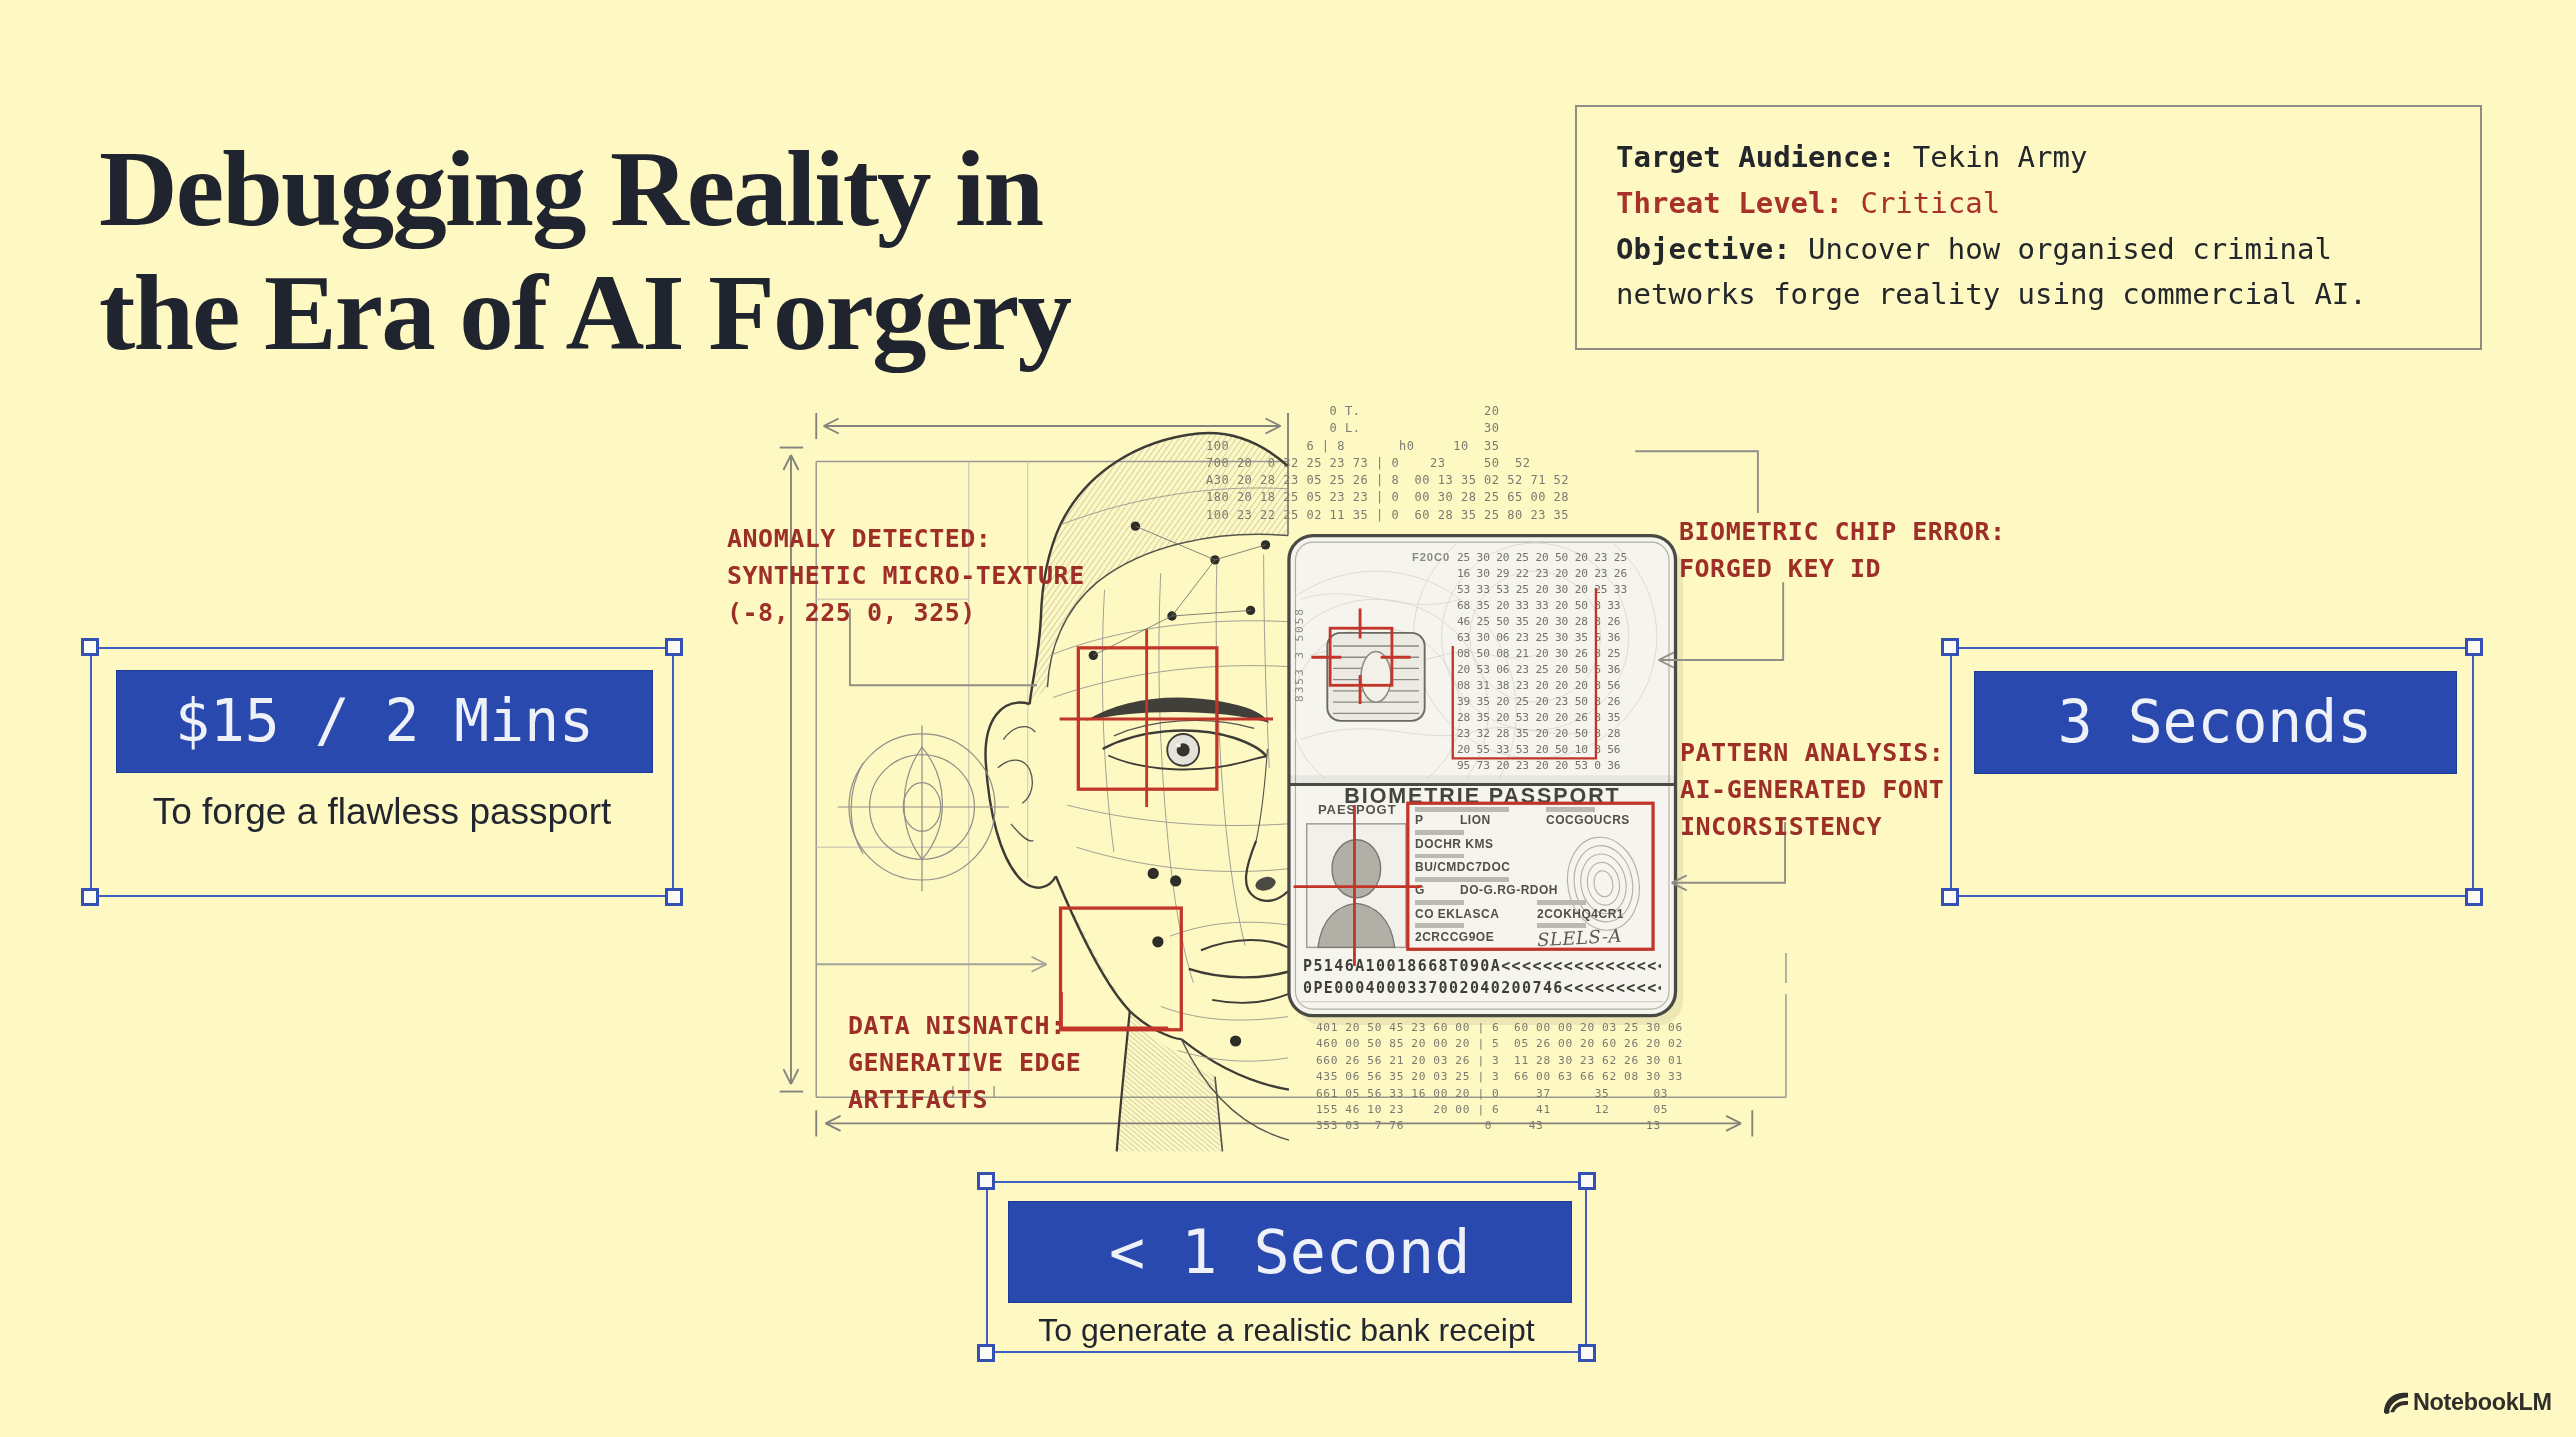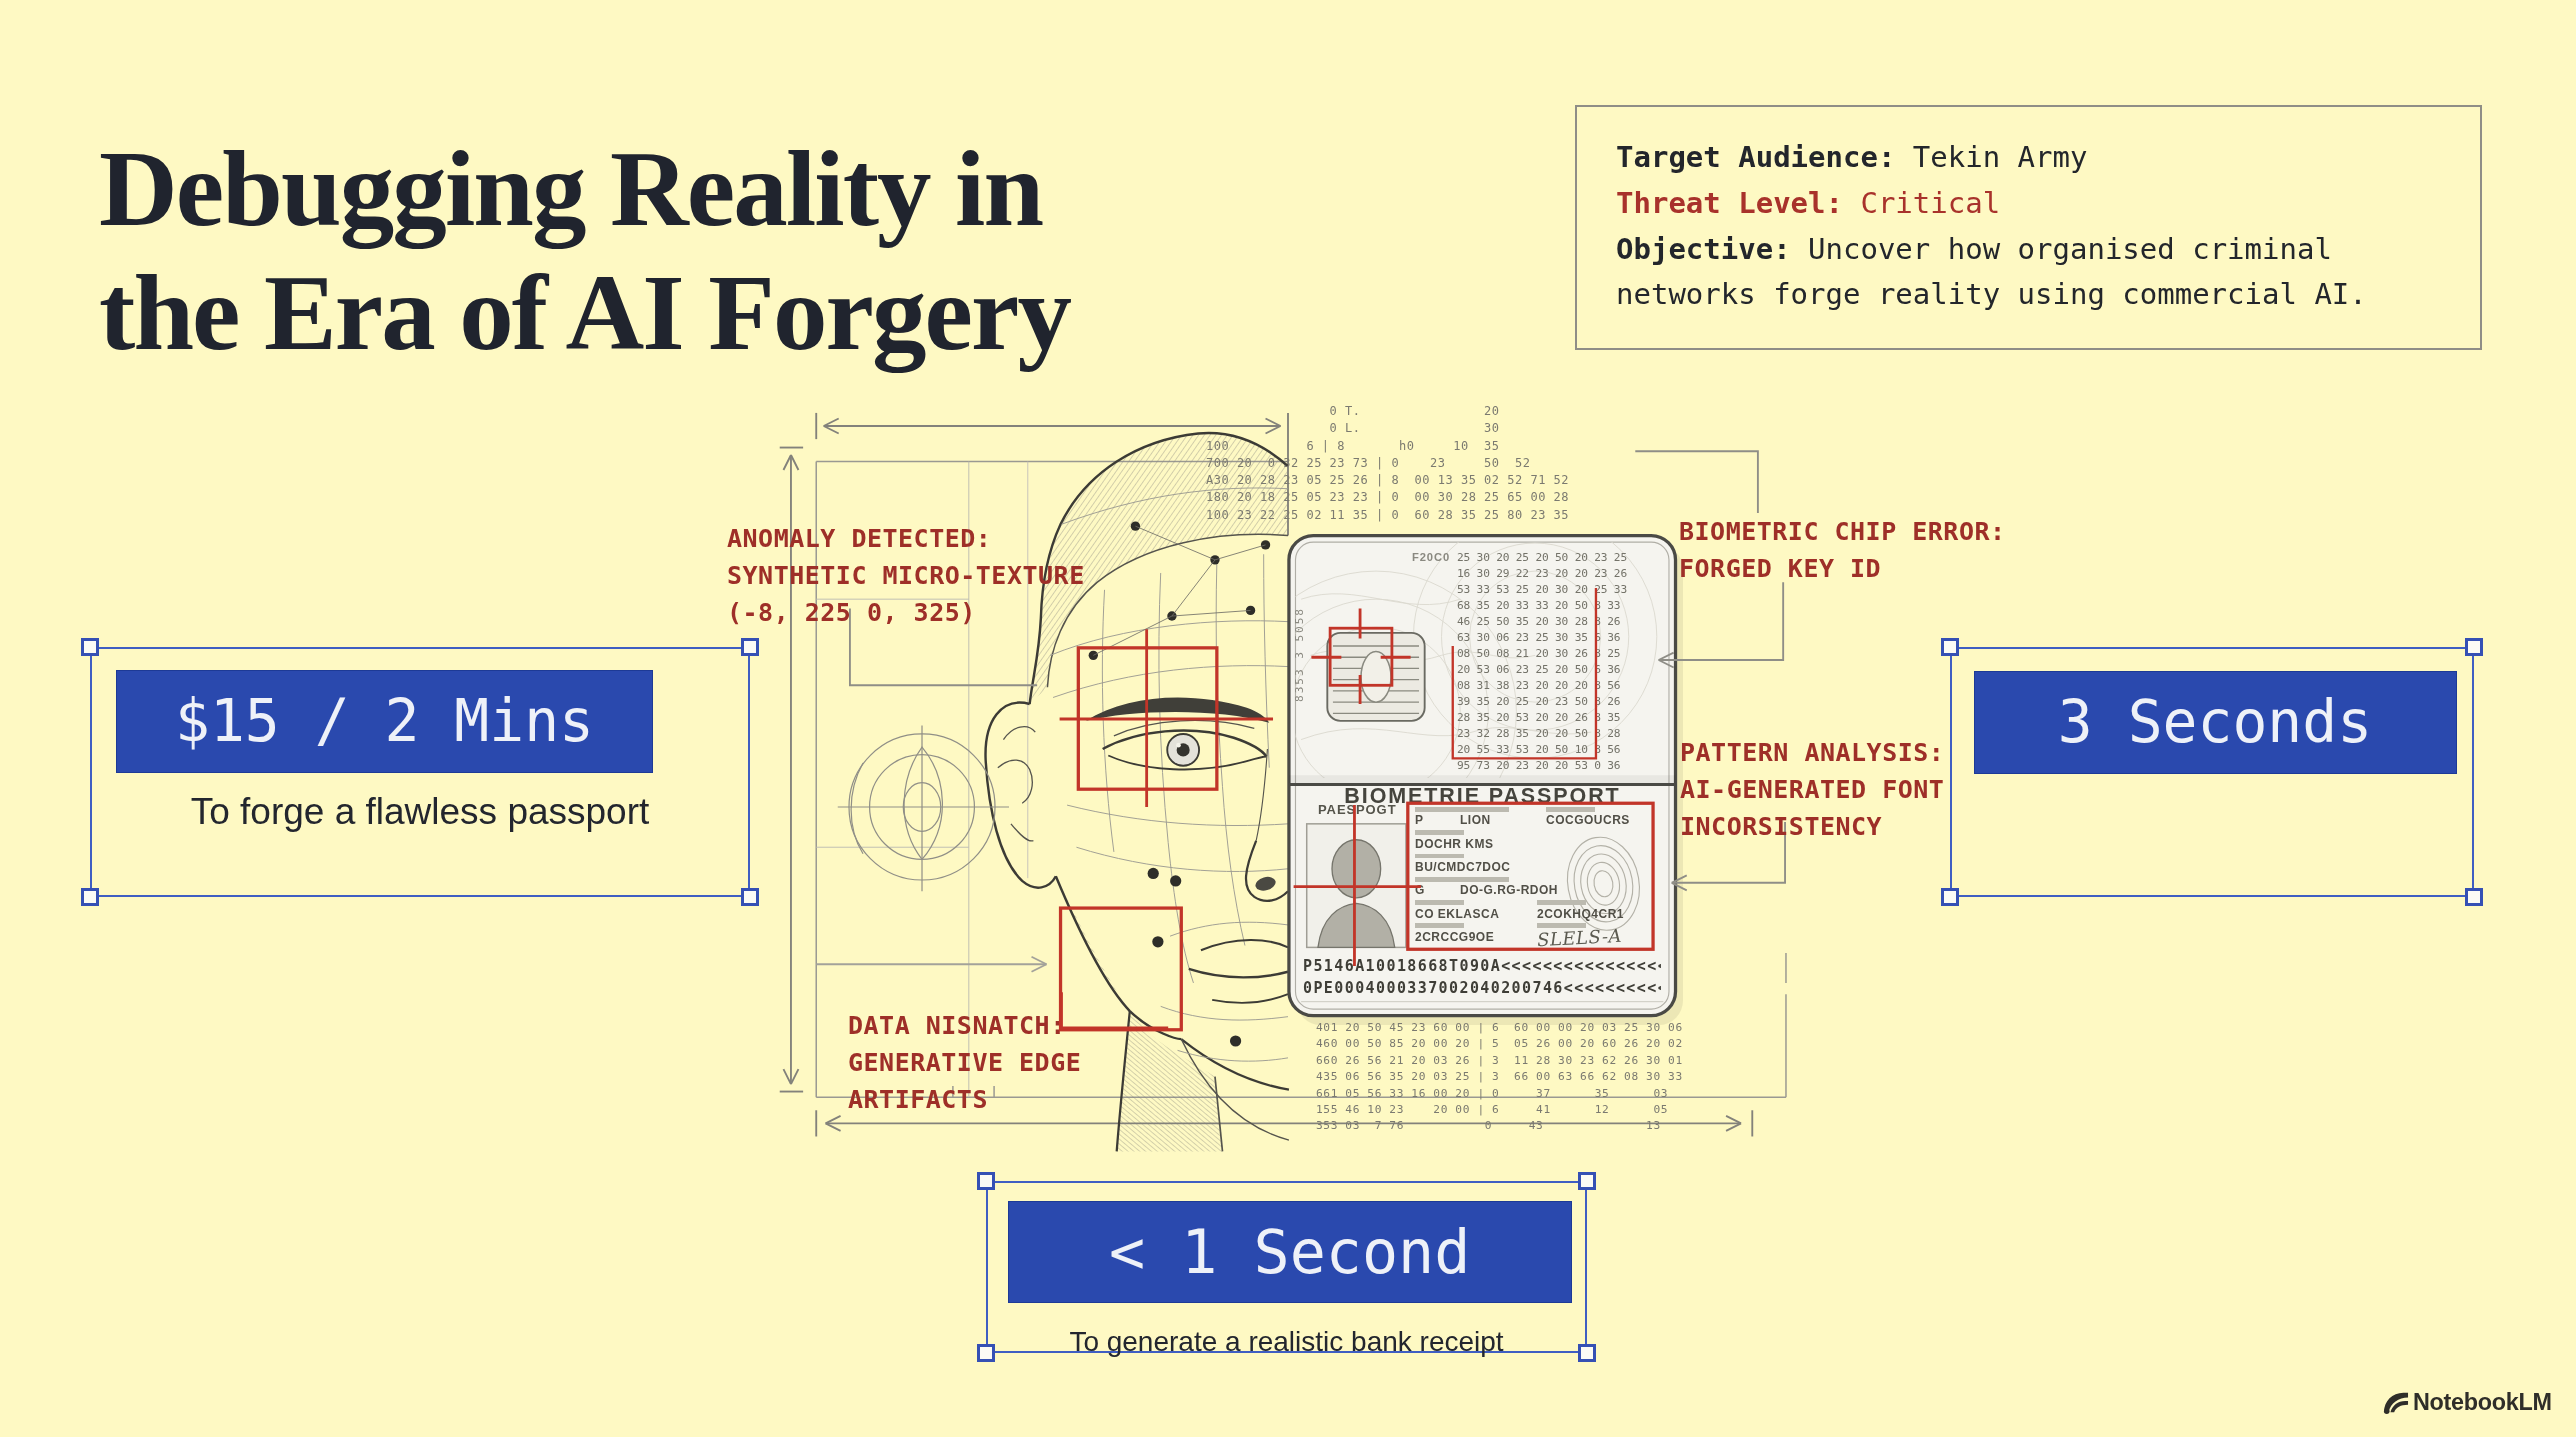--- a/index.html
+++ b/index.html
@@ -314,21 +314,21 @@
       <div class="fcell sig">
           <i class="fbar"></i>
           <span>SLELS-A</span>
         </div>
     </div>
   </div>
 
   <div class="abs mrz" style="top:957px;">P5146A10018668T090A&lt;&lt;&lt;&lt;&lt;&lt;&lt;&lt;&lt;&lt;&lt;&lt;&lt;&lt;&lt;&lt;&lt;&lt;&lt;&lt;&lt;&lt;&lt;&lt;&lt;&lt;</div>
   <div class="abs mrz" style="top:979px;">0PE0004000337002040200746&lt;&lt;&lt;&lt;&lt;&lt;&lt;&lt;&lt;&lt;&lt;&lt;&lt;&lt;&lt;&lt;&lt;&lt;&lt;&lt;</div>
 
-  <div class="abs callout" style="left:90px;top:647px;width:660px;height:250px;">
+  <div class="abs callout" style="left:90px;top:647px;width:584px;height:250px;">
     <span class="handle h-tl"></span>
     <span class="handle h-tr"></span>
     <span class="handle h-bl"></span>
     <span class="handle h-br"></span>
     <div class="bar" style="left:24px;top:20.6px;width:535px;height:101px;font-size:58px;">$15 / 2 Mins</div>
     <div class="caption" style="top:142px;font-size:37px;">To forge a flawless passport</div>
   </div>
 
   <div class="abs callout" style="left:1950px;top:647px;width:524px;height:250px;">
     <span class="handle h-tl"></span>
@@ -337,21 +337,21 @@
     <span class="handle h-br"></span>
     <div class="bar" style="left:21.5px;top:21.5px;width:481px;height:101px;font-size:58px;">3 Seconds</div>
   </div>
 
   <div class="abs callout" style="left:986px;top:1181px;width:601px;height:172px;">
     <span class="handle h-tl"></span>
     <span class="handle h-tr"></span>
     <span class="handle h-bl"></span>
     <span class="handle h-br"></span>
     <div class="bar" style="left:19.7px;top:18px;width:562px;height:100px;font-size:60px;">&lt; 1 Second</div>
-    <div class="caption" style="top:143px;font-size:28px;">To generate a realistic bank receipt</div>
+    <div class="caption" style="top:129px;font-size:32px;">To generate a realistic bank receipt</div>
   </div>
 
   <div class="abs brand">
     <svg width="30" height="25" viewBox="0 0 32 27">
       <path d="M3 24 C3 12 12 3 24 3 L29 3 L29 8 C19 8 10 14 8 24 Z" fill="#2f2e29"></path>
       <path d="M10 24 C12 17 18 12 26 12 L29 12 L29 16 C21 16 16 19 14 24 Z" fill="#2f2e29"></path>
       <circle cx="6" cy="23" r="3" fill="#2f2e29"></circle>
     </svg>
     <span class="brand-text">NotebookLM</span>
   </div>

